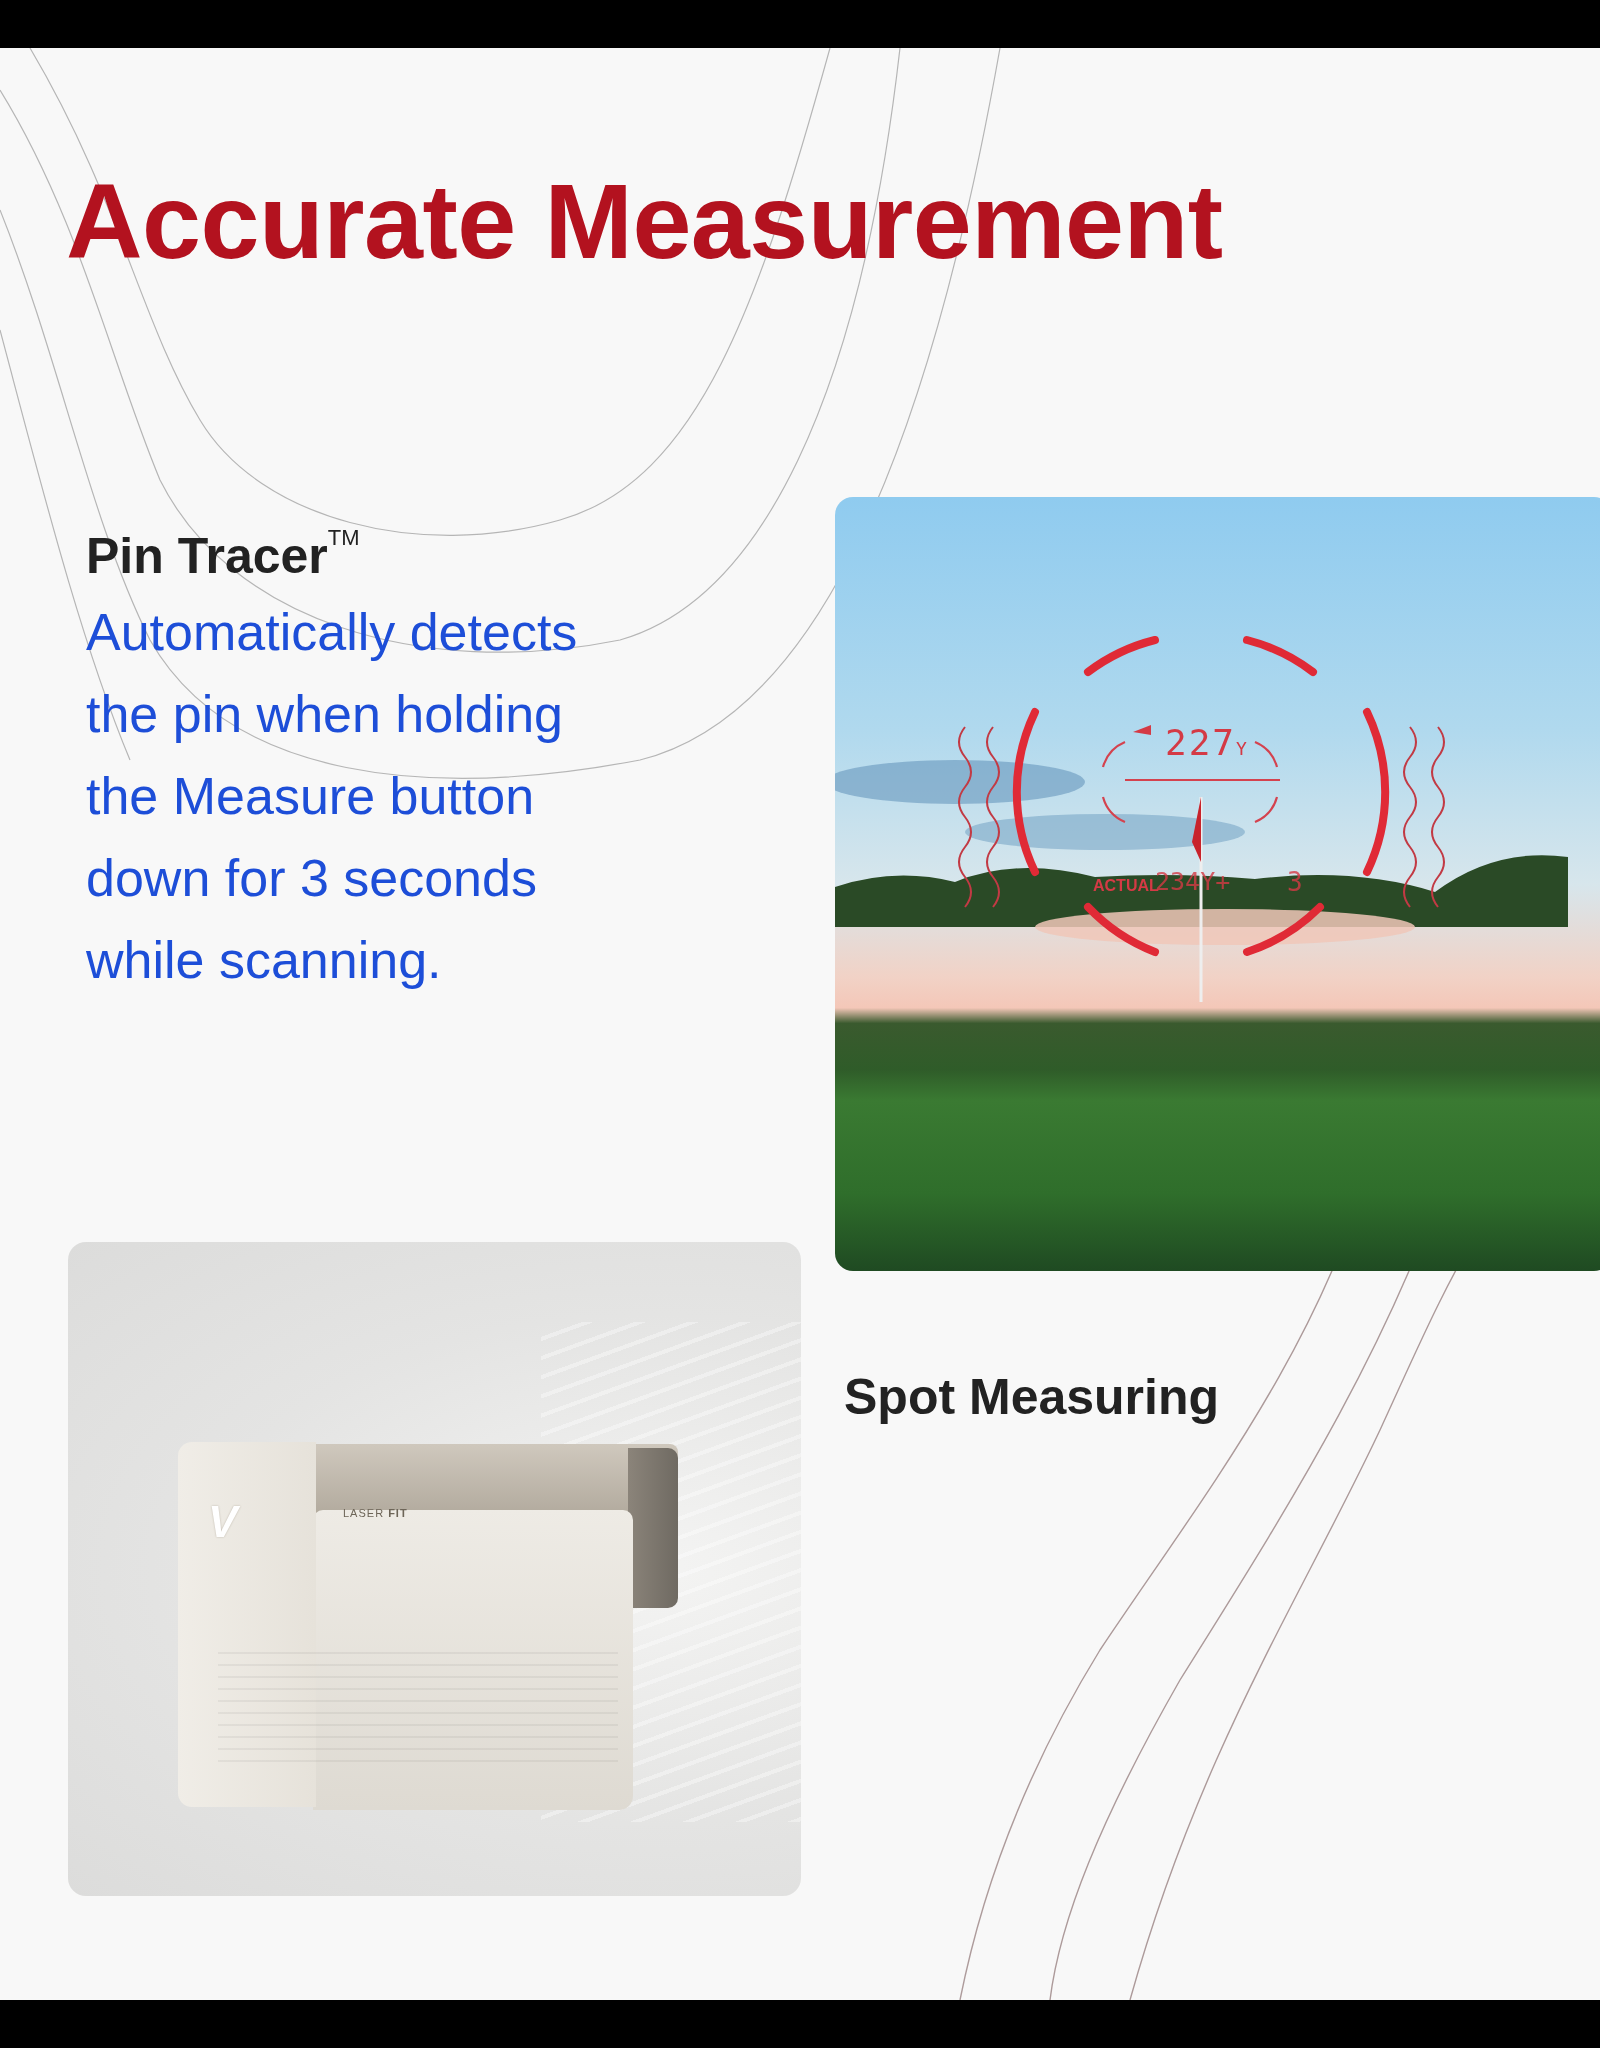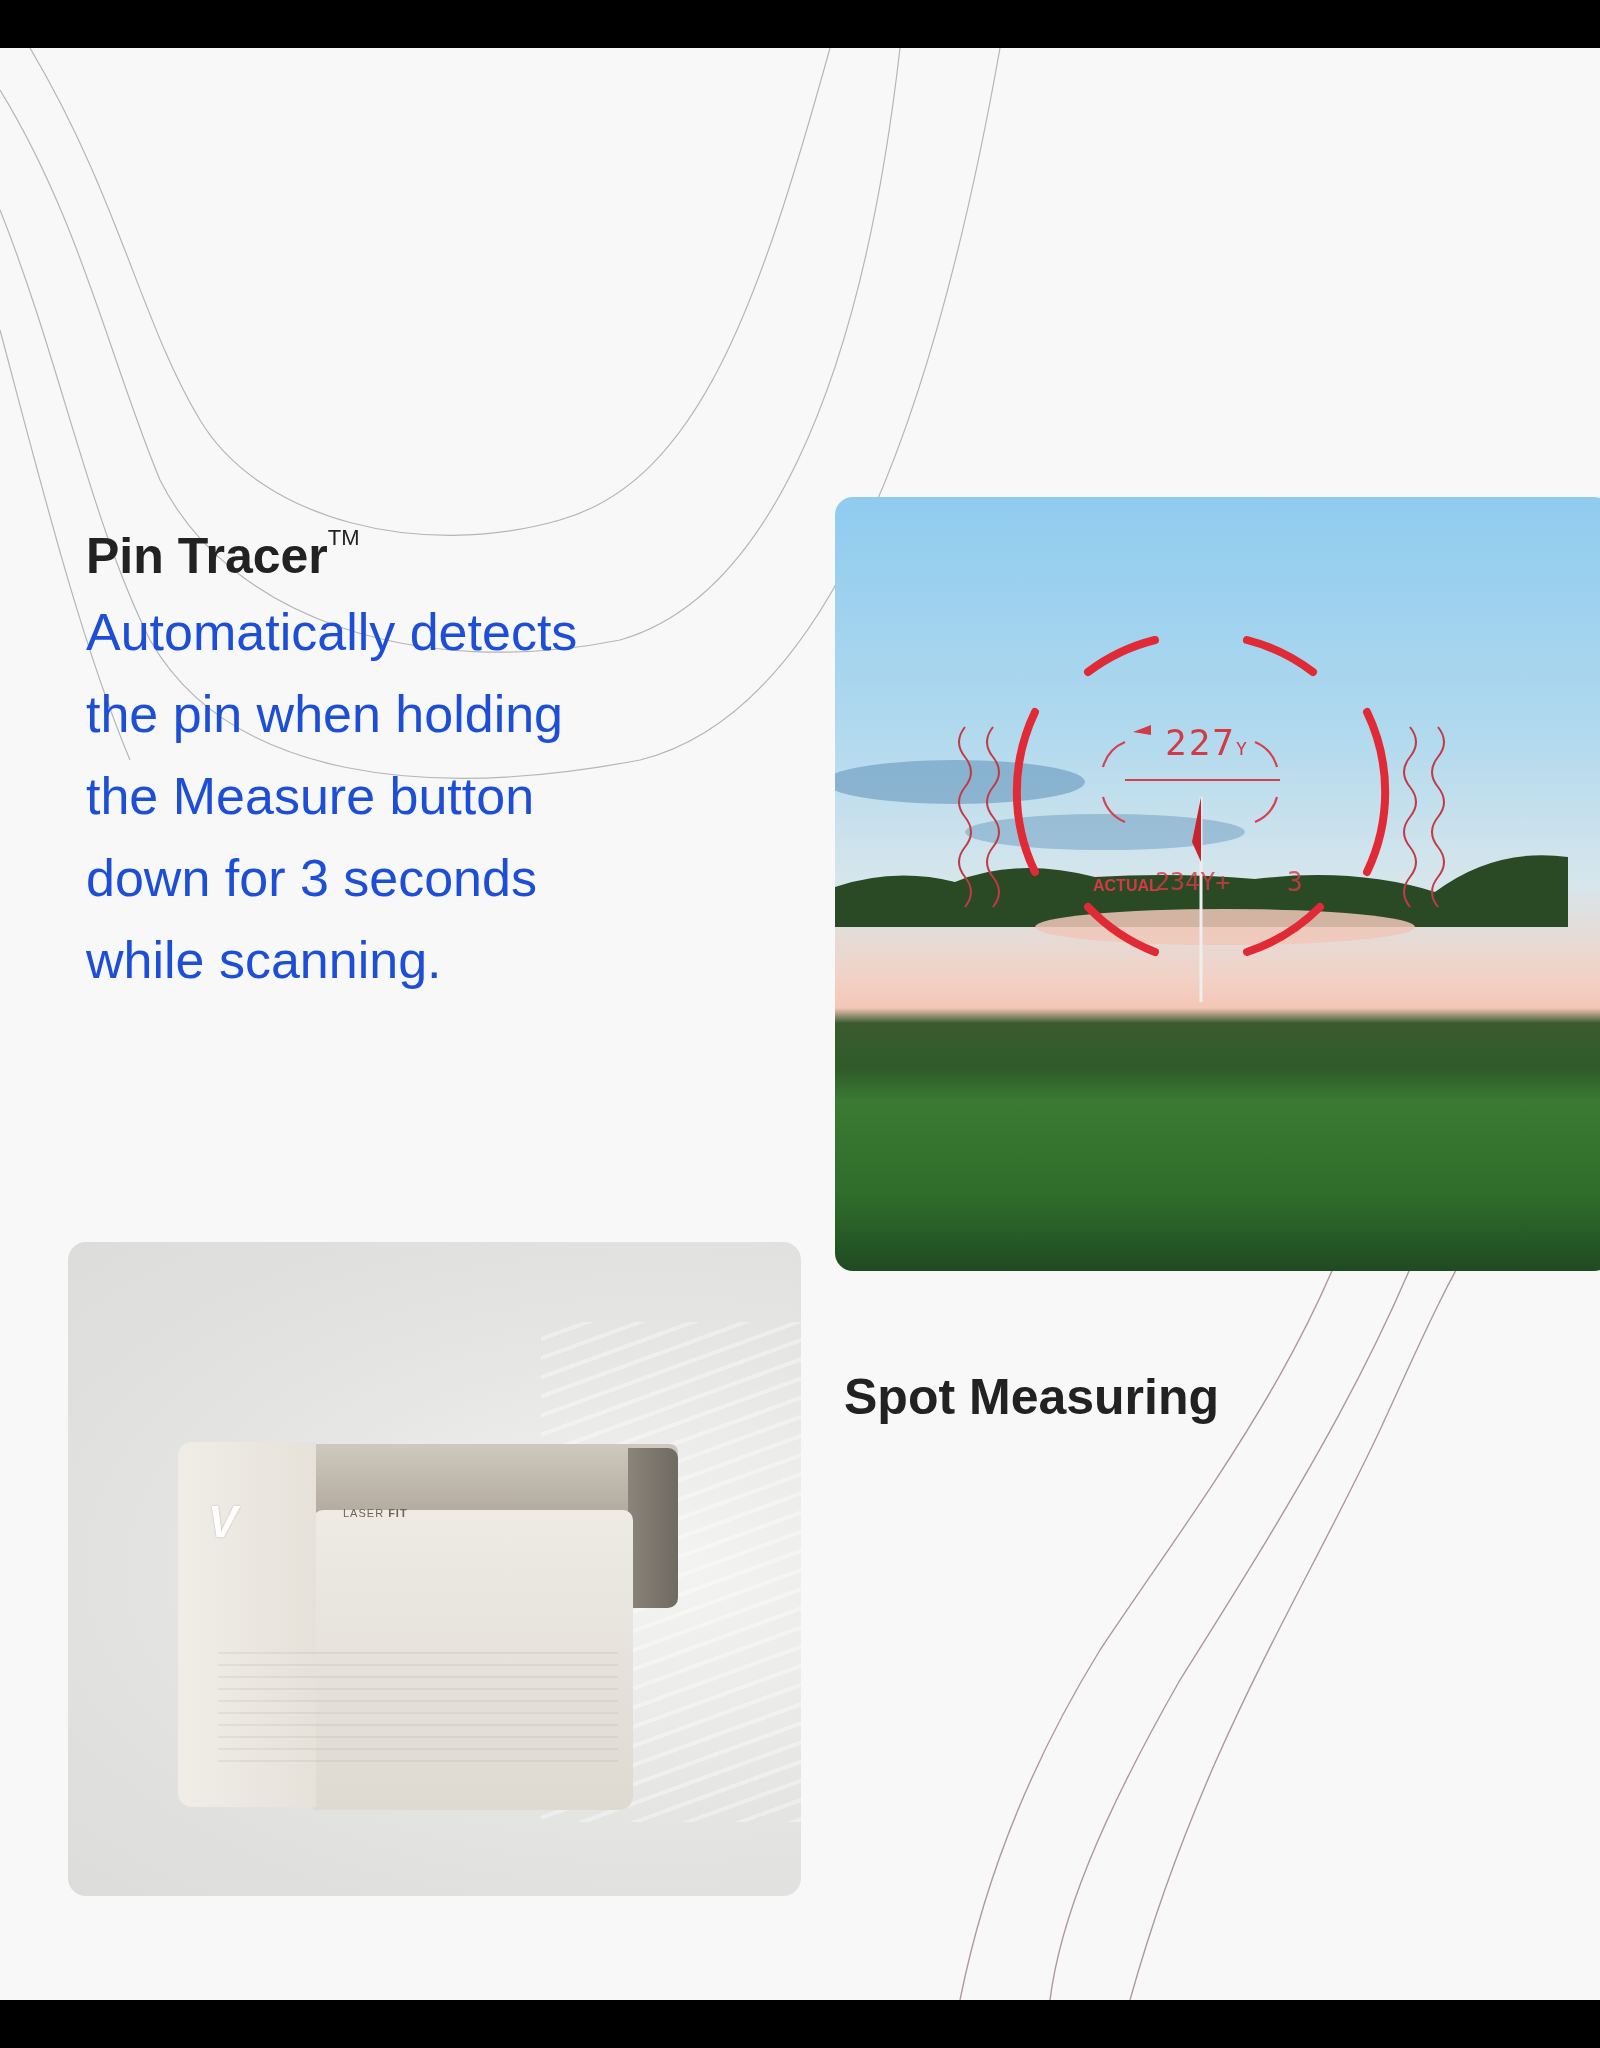--- a/index.html
+++ b/index.html
@@ -69,20 +69,21 @@
   <g fill="none" stroke="#9a8383" stroke-width="1.4" opacity=".8">
     <path d="M1375 1150 C1320 1350 1200 1500 1100 1650 C1020 1780 980 1900 960 2000"></path>
     <path d="M1455 1150 C1390 1350 1280 1520 1180 1680 C1100 1820 1060 1920 1050 2000"></path>
     <path d="M1600 1110 C1500 1150 1440 1300 1380 1430 C1300 1600 1200 1750 1130 2000"></path>
     <path d="M1600 880 C1570 890 1560 900 1560 905"></path>
     <path d="M1600 1000 C1580 1005 1570 1010 1565 1015"></path>
   </g>
 </svg>
 
 <h1 class="headline">
+  <span class="l2">Accurate Measurement</span>
 </h1>
 
 <div class="feature f1">
   <div class="title"><span>Pin Tracer</span><sup>TM</sup></div>
   <div class="body">Automatically detects
 the pin when holding
 the Measure button
 down for 3 seconds
 while scanning.</div>
 </div>

